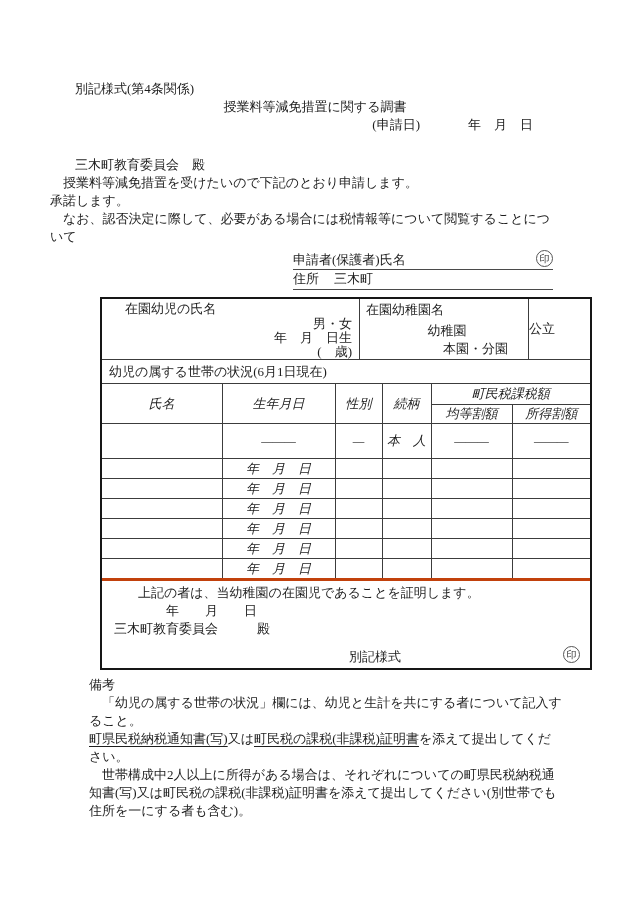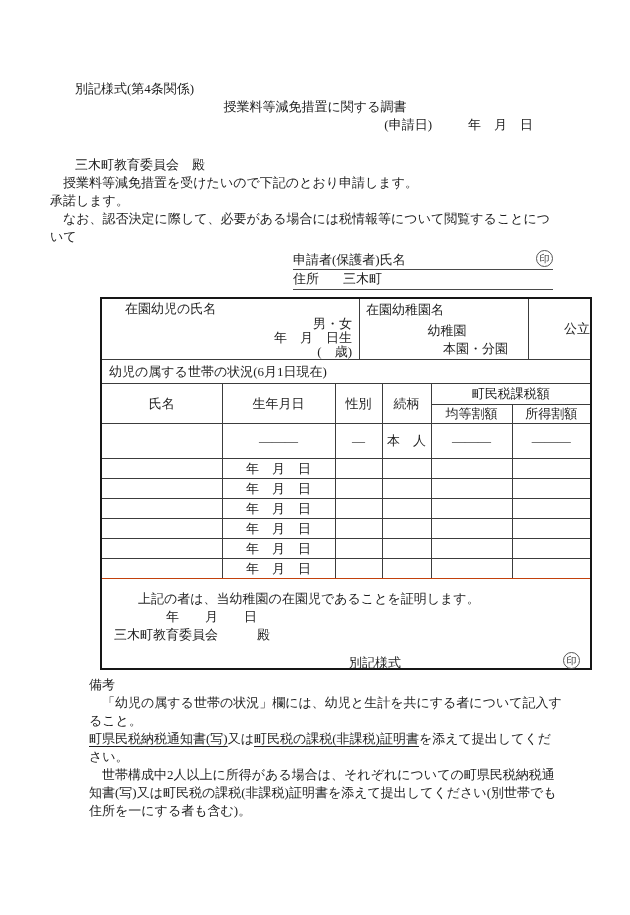--- a/index.html
+++ b/index.html
@@ -2,55 +2,55 @@
 <html><head>
 <meta charset="utf-8">
 <style>
   html,body{margin:0;padding:0;}
   body{width:630px;height:915px;background:#ffffff;color:#1d1d1d;
        font-family:"Liberation Serif","DejaVu Serif",serif;font-size:13px;}
   .page{position:relative;width:630px;height:915px;padding-top:80px;box-sizing:border-box;overflow:hidden;}
   .line{line-height:18px;white-space:nowrap;}
   .form-ref{margin-left:75px;}
   .doc-title{text-align:center;}
-  .app-date-row{display:flex;justify-content:flex-end;padding-right:97px;gap:36px;}
+  .app-date-row{display:flex;justify-content:flex-end;padding-right:97px;gap:48px;}
   .addressee{margin-top:22px;margin-left:75px;}
   .body-par{margin-left:50px;width:508px;}
   .body-par .line{white-space:normal;}
   
   .sig-block{margin-left:293px;width:260px;margin-top:1px;}
   .sig-row{display:flex;border-bottom:1px solid #4a4a4a;box-sizing:border-box;}
   .sig-row.name{justify-content:space-between;align-items:flex-end;height:23px;}
-  .sig-row.addr{gap:24px;height:20px;align-items:flex-end;padding-bottom:1px;}
+  .sig-row.addr{gap:15px;height:20px;align-items:flex-end;padding-bottom:1px;}
   .seal{display:flex;align-items:center;justify-content:center;width:17px;height:17px;
         border:1px solid #555;border-radius:50%;font-size:10px;line-height:1;flex:none;
         margin-bottom:2px;color:#333;box-sizing:border-box;}
   
   .form-table{margin:7px 0 0 100px;width:492px;height:373px;border:2px solid #161616;
               box-sizing:border-box;display:flex;flex-direction:column;background:#fff;}
   .child-grid{display:flex;height:60px;flex:none;}
   .cg-child{width:258px;border-right:1px solid #3c3c3c;box-sizing:border-box;
             padding:2px 7px 1px 25px;display:flex;flex-direction:column;}
   .cg-child .lbl{line-height:16px;flex:1;text-align:left;margin-left:-2px;}
   .cg-child .r{text-align:right;line-height:14px;}
   .cg-kinder{width:169px;border-right:1px solid #3c3c3c;box-sizing:border-box;
              display:flex;flex-direction:column;justify-content:space-between;padding:2px 0 3px 6px;}
   .cg-kinder .mid{text-align:center;line-height:15px;}
   .cg-kinder .campus{text-align:right;padding-right:20px;line-height:15px;}
-  .cg-public{flex:1;display:flex;align-items:center;justify-content:flex-end;}
+  .cg-public{flex:1;display:flex;align-items:center;justify-content:flex-start;}
   .household-caption{flex:none;border-top:1px solid #3c3c3c;border-bottom:1px solid #3c3c3c;
                      height:25px;line-height:23px;padding-left:7px;box-sizing:border-box;}
-  table.hh{border-collapse:collapse;border-style:hidden;table-layout:fixed;width:100%;flex:none;}
+  table.hh{border-collapse:collapse;border-style:hidden;table-layout:fixed;width:100%;flex:none;font-style:italic;}
   .hh th,.hh td{border:1px solid #3c3c3c;text-align:center;font-weight:normal;padding:0;
                 font-size:13px;overflow:hidden;}
   .hh tr.hr1 th{height:20px;}
   .hh tr.hr2 th{height:16px;}
   .hh tr.self td{height:34px;}
   .hh tr.drow td{height:19px;}
-  .cert{flex:1;border-top:1px solid #c2410c;padding-top:11px;position:relative;}
+  .cert{flex:1;border-top:3px solid #c2410c;padding-top:3px;position:relative;}
   .cert .l1{margin-left:36px;}
   .cert .l2{margin-left:64px;}
   .cert .l3{margin-left:12px;}
   .principal-row{margin-top:10px;text-align:center;padding-left:58px;position:relative;line-height:18px;}
   .principal-row .seal{position:absolute;right:10px;bottom:1px;}
   
   .notes{margin:6px 0 0 75px;width:487px;}
   .notes .line{white-space:normal;margin-left:14px;}
   .u{text-decoration:underline;text-underline-offset:3px;}
 </style>

